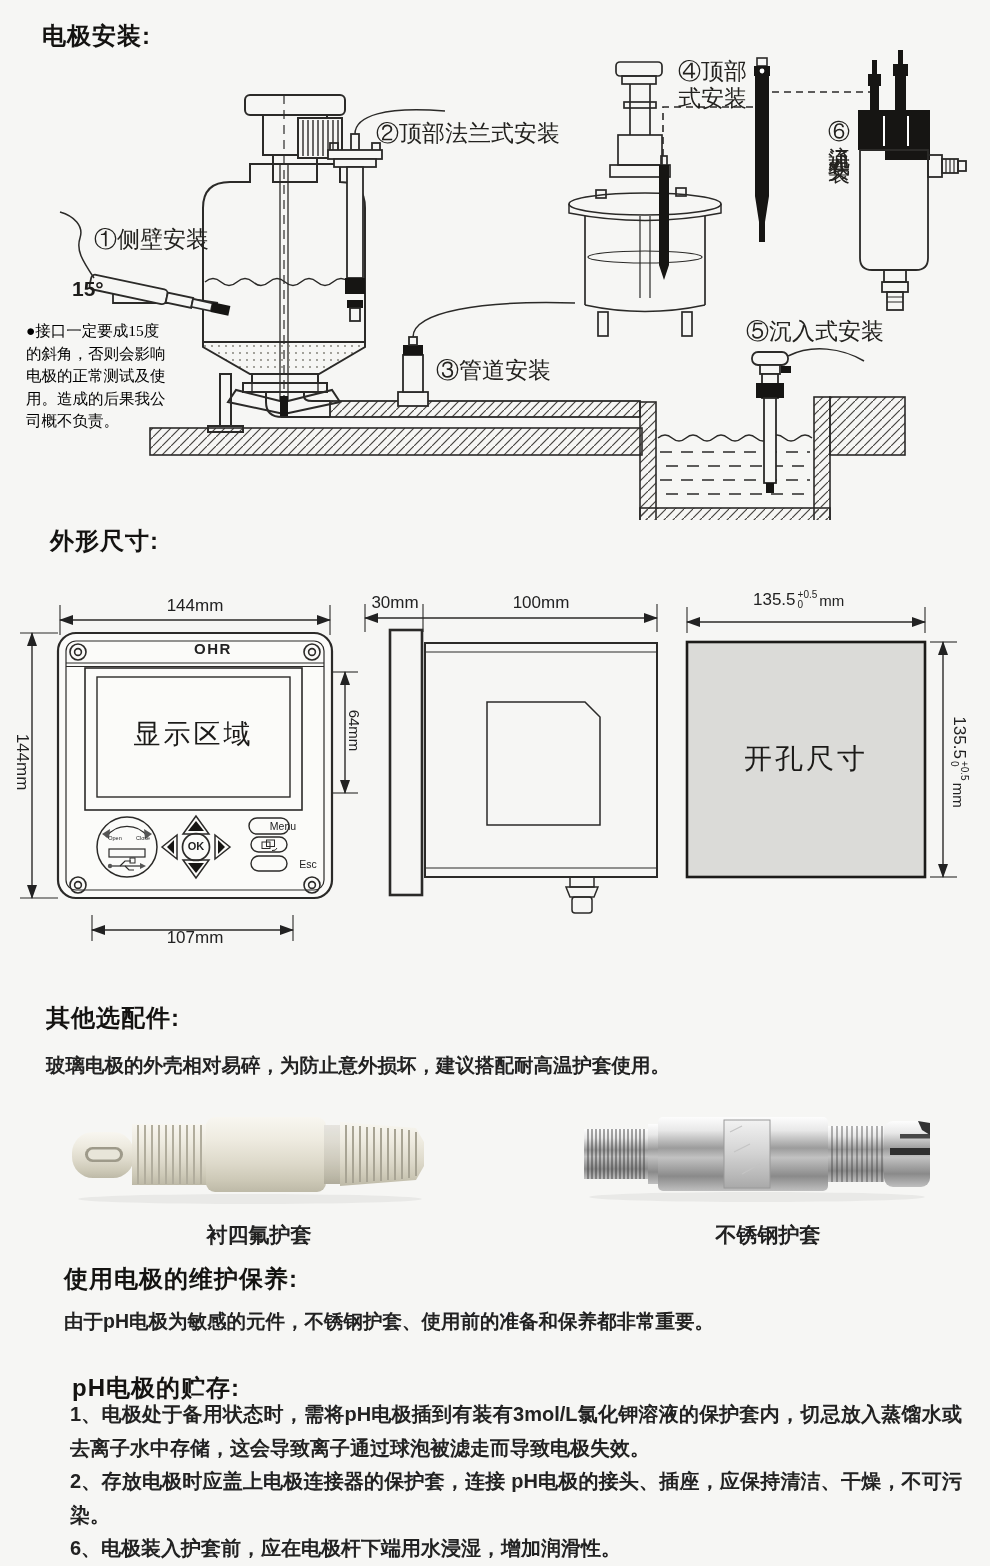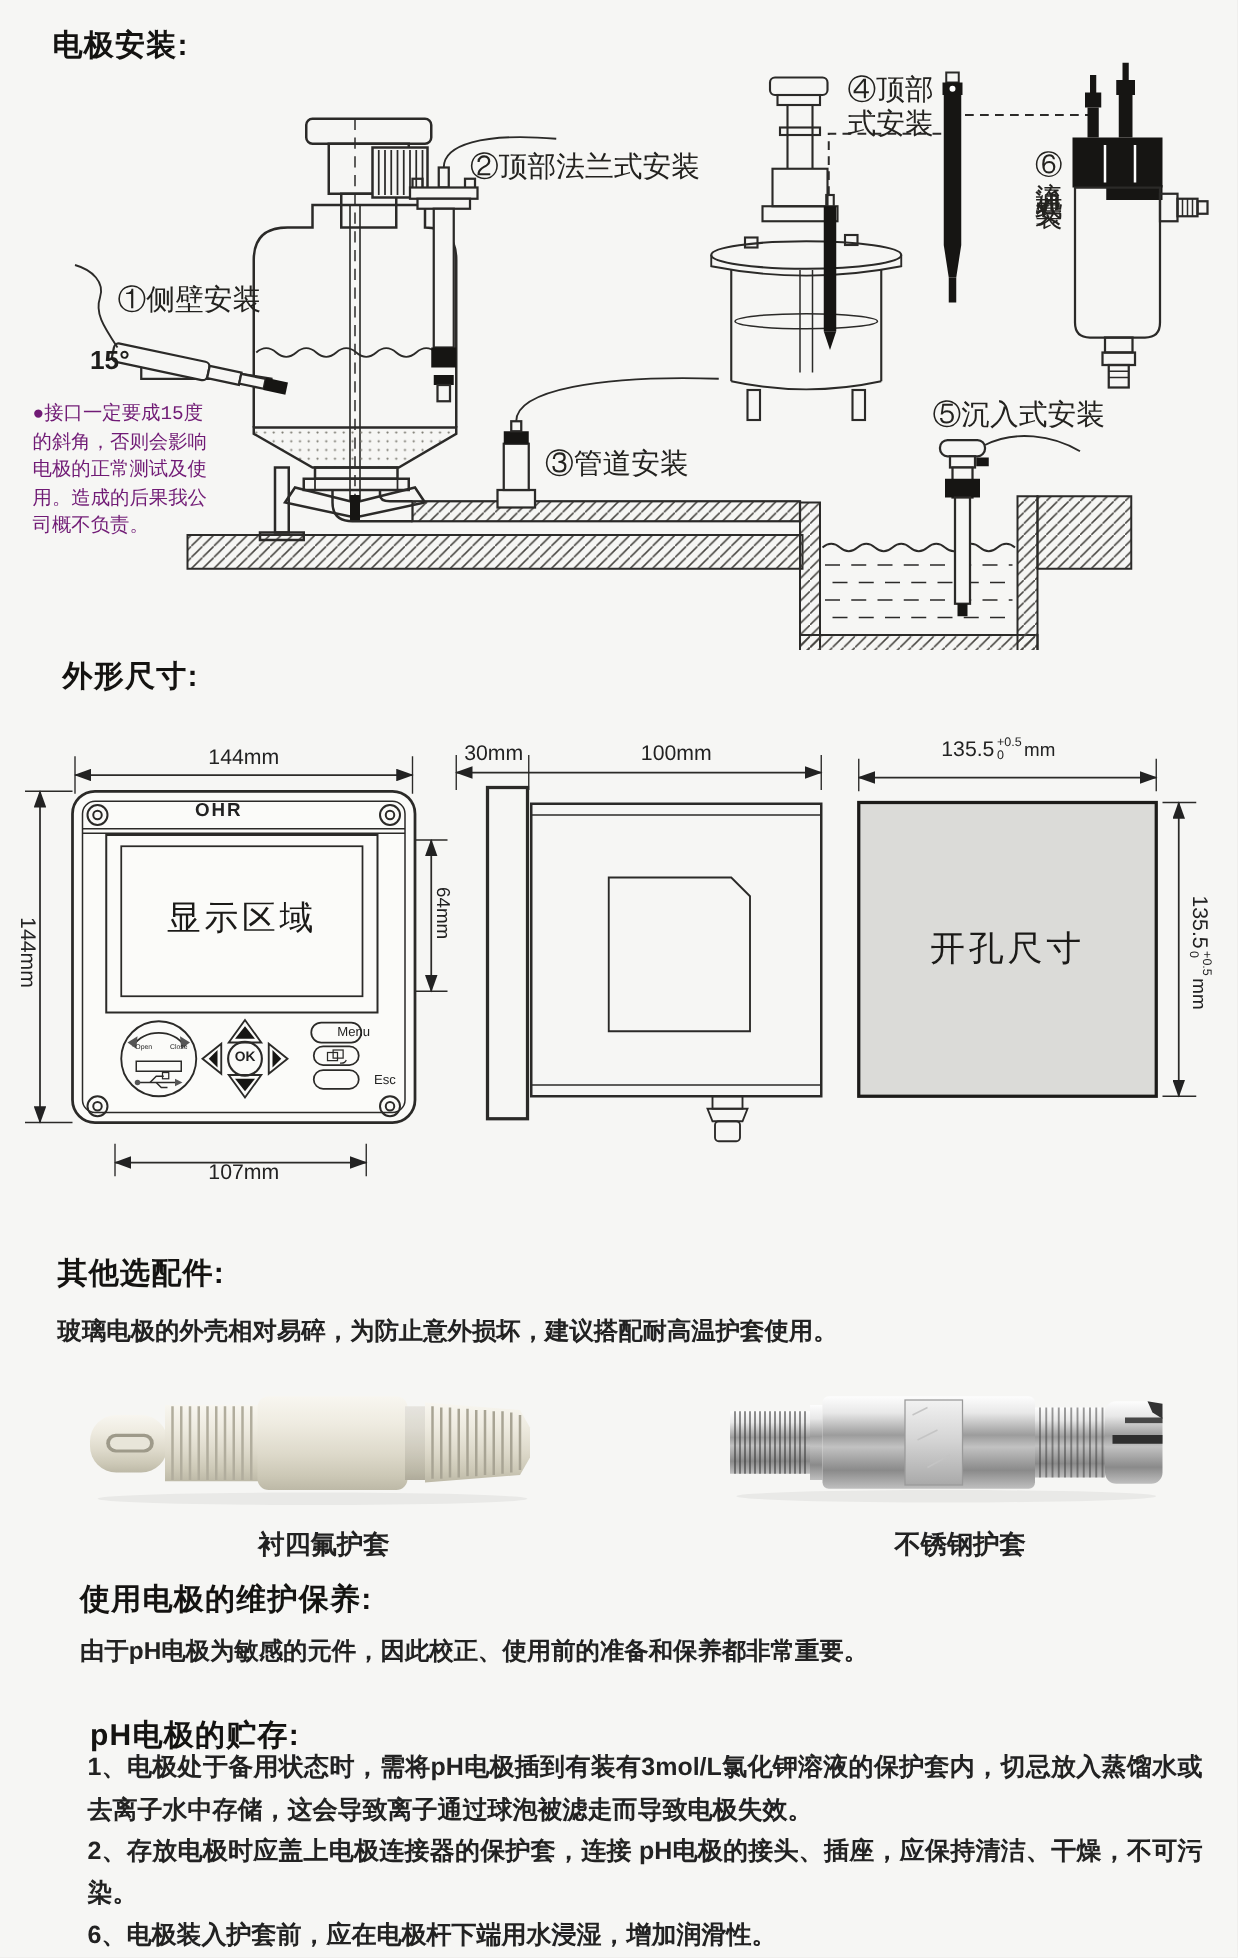--- a/index.html
+++ b/index.html
@@ -5,21 +5,21 @@
   html,body{margin:0;padding:0;background:#eceae8;}
   .page{position:relative;width:990px;height:1566px;margin:0 auto;background:#f6f6f4;
         font-family:"Liberation Sans",sans-serif;color:#1e1d1b;overflow:hidden;}
   .abs{position:absolute;}
   .serif{font-family:"Liberation Serif",serif;}
   .sec-title{font-size:24px;font-weight:bold;color:#141311;letter-spacing:1px;}
   .dia-label{font-family:"Liberation Serif",serif;font-size:23px;color:#23221f;white-space:nowrap;}
   .dim-label{font-size:17px;color:#222;text-align:center;white-space:nowrap;}
   .dim-small{font-size:15px;}
   .rot90{transform:rotate(90deg);transform-origin:center center;}
-  .warning{font-family:Liberation Mono, monospace;font-size:15.5px;line-height:22.5px;color:#701a75;
+  .warning{font-family:Liberation Serif, serif;font-size:15.5px;line-height:22.5px;color:#000000;
            white-space:pre-line;width:160px;}
   .body-text{font-size:19.5px;font-weight:600;color:#222;line-height:30px;}
   .caption{font-size:21px;font-weight:600;color:#222;text-align:center;}
   .st-item{margin:0;font-size:20px;font-weight:600;color:#222;line-height:33.5px;text-align:justify;}
   .vert{writing-mode:vertical-rl;text-orientation:upright;letter-spacing:4px;}
   .tolwrap{display:inline-flex;align-items:center;white-space:nowrap;font-size:17px;color:#222;}
   .tolstack{display:inline-flex;flex-direction:column;font-size:10px;line-height:10px;margin:0 2px;text-align:left;}
   .tolunit{font-size:15px;}
   .btn-label{color:#222;text-align:center;white-space:nowrap;}
   svg{display:block;}
@@ -309,21 +309,21 @@
       <line x1="925" y1="22" x2="925" y2="48" stroke-width="1.1"></line>
       <rect x="687" y="57" width="238" height="235" fill="#dbdbd8" stroke="#1c1b19" stroke-width="2.6"></rect>
       <line x1="943" y1="57" x2="943" y2="292" stroke-width="1.4" marker-start="url(#ah)" marker-end="url(#ah)"></line>
       <line x1="930" y1="57" x2="957" y2="57" stroke-width="1.1"></line>
       <line x1="930" y1="292" x2="957" y2="292" stroke-width="1.1"></line>
     </g>
   </svg>
 
   <div class="abs dim-label" style="left:130px;top:596px;width:130px;">144mm</div>
   <div class="abs dim-label rot90" style="left:-14px;top:752px;width:72px;">144mm</div>
-  <div class="abs btn-label" style="left:85px;top:640px;width:180px;font-size:15px;font-weight:bold;letter-spacing:1.5px;">OHR</div>
+  <div class="abs btn-label" style="left:85px;top:640px;width:180px;font-size:15px;font-weight:bold;letter-spacing:1.5px;padding-left:38px;">OHR</div>
   <div class="abs serif" style="left:85px;top:716px;width:217px;text-align:center;font-size:27px;letter-spacing:3px;color:#1b1a18;">显示区域</div>
   <div class="abs dim-label dim-small rot90" style="left:325px;top:722px;width:58px;">64mm</div>
   <div class="abs dim-label" style="left:130px;top:928px;width:130px;">107mm</div>
   <div class="abs btn-label" style="left:104px;top:835px;width:22px;font-size:5.5px;">Open</div>
   <div class="abs btn-label" style="left:131px;top:835px;width:24px;font-size:5.5px;">Close</div>
   <div class="abs btn-label" style="left:182px;top:840px;width:28px;font-size:11px;font-weight:bold;">OK</div>
   <div class="abs btn-label" style="left:263px;top:820px;width:40px;font-size:10.5px;">Menu</div>
   <div class="abs btn-label" style="left:251px;top:858px;width:36px;font-size:10.5px;padding-left:39px;">Esc</div>
   <div class="abs dim-label" style="left:368px;top:593px;width:54px;">30mm</div>
   <div class="abs dim-label" style="left:503px;top:593px;width:76px;">100mm</div>
@@ -455,21 +455,21 @@
     <rect x="302" y="17" width="46" height="66" rx="9" fill="url(#sg)"></rect>
     <rect x="308" y="44" width="40" height="7" fill="#2f2f2f"></rect>
     <rect x="318" y="30" width="30" height="4.5" fill="#474747"></rect>
     <polygon points="336,17 348,19 348,31 340,26" fill="#333333"></polygon>
   </svg>
 
   <div class="abs caption" style="left:139px;top:1221px;width:240px;">衬四氟护套</div>
   <div class="abs caption" style="left:648px;top:1221px;width:240px;">不锈钢护套</div>
 
   <div class="abs sec-title" style="left:64px;top:1263px;">使用电极的维护保养:</div>
-  <div class="abs body-text" style="left:64px;top:1306px;width:900px;">由于pH电极为敏感的元件，因此校正、使用前的准备和保养都非常重要。</div>
+  <div class="abs body-text" style="left:64px;top:1306px;width:900px;">由于pH电极为敏感的元件，不锈钢护套、使用前的准备和保养都非常重要。</div>
 
   <div class="abs sec-title" style="left:72px;top:1360px;margin-top:12px;">pH电极的贮存:</div>
   <div class="abs" style="left:70px;top:1398px;width:892px;">
     <p class="st-item">1、电极处于备用状态时，需将pH电极插到有装有3mol/L氯化钾溶液的保护套内，切忌放入蒸馏水或去离子水中存储，这会导致离子通过球泡被滤走而导致电极失效。</p>
     <p class="st-item">2、存放电极时应盖上电极连接器的保护套，连接 pH电极的接头、插座，应保持清洁、干燥，不可污染。</p>
     <p class="st-item">6、电极装入护套前，应在电极杆下端用水浸湿，增加润滑性。</p>
   </div>
 
 </div>
 

